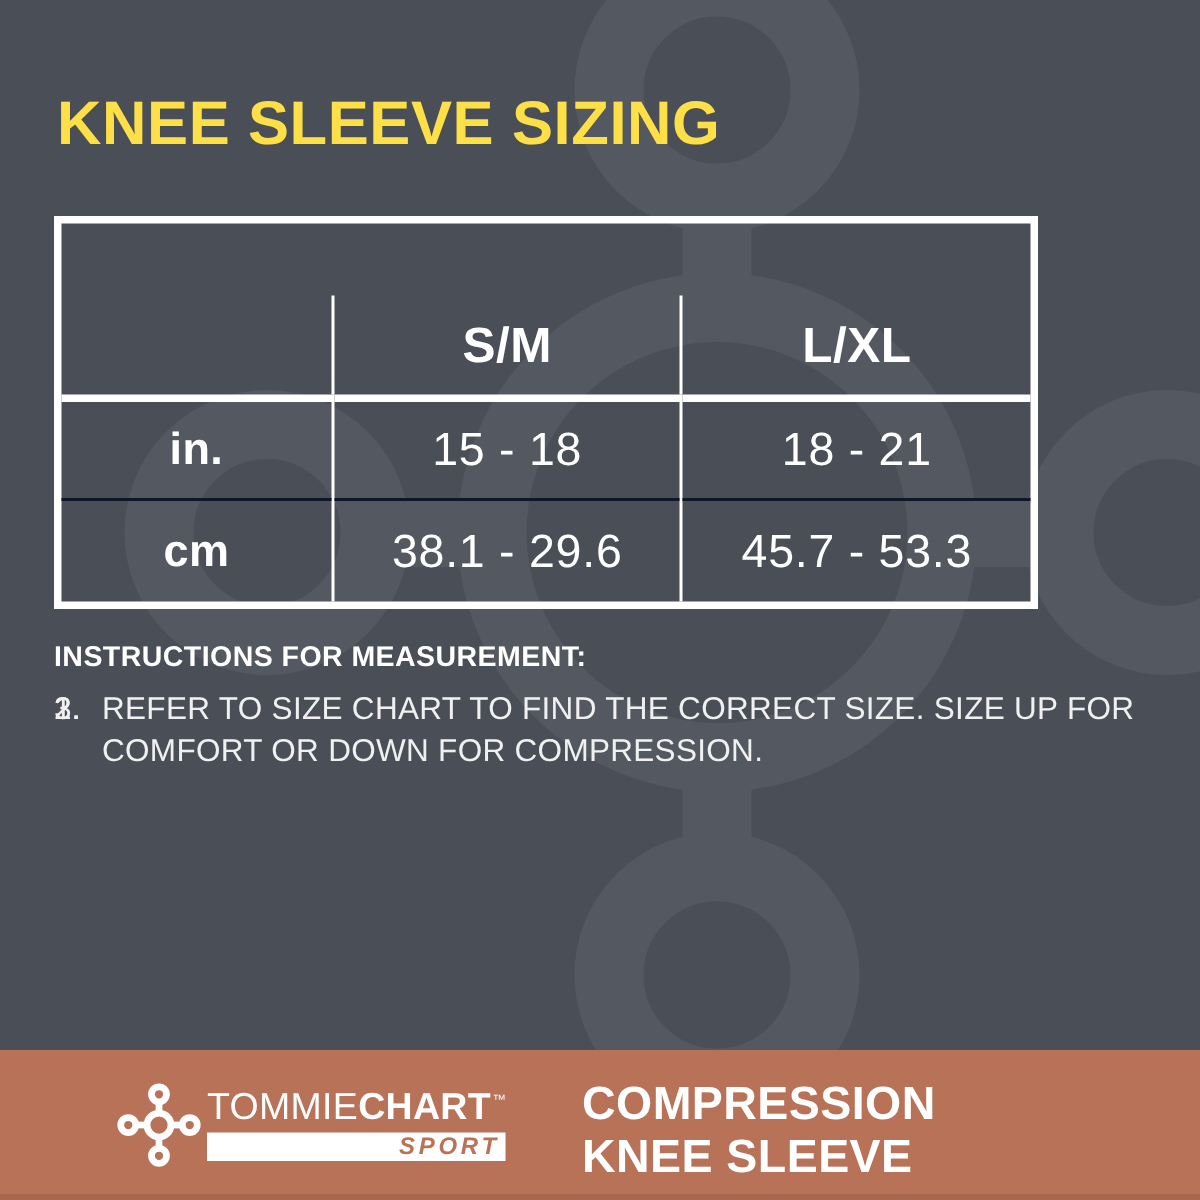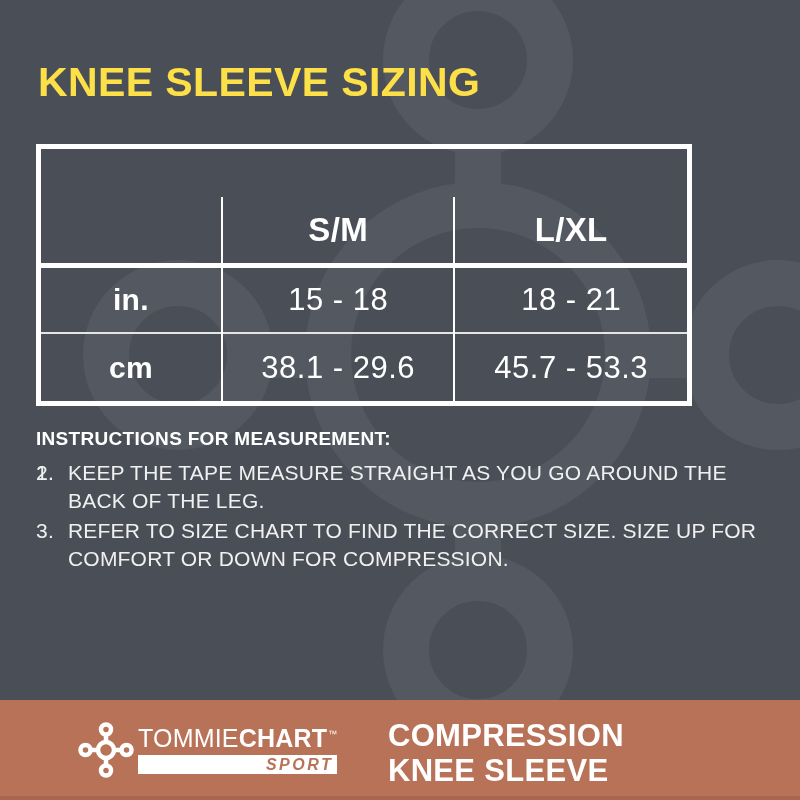--- a/index.html
+++ b/index.html
@@ -61,21 +61,21 @@
   table.sizing col.c2 { width: 36%; }
 
   table.sizing th,
   table.sizing td {
     color: #ffffff;
     text-align: center;
     vertical-align: middle;
     height: 68px;
     box-sizing: border-box;
     border-left: 2px solid #ffffff;
-    border-top: 2px solid #e5e5e5;
+    border-top: 2px solid #0f172a;
     padding: 0 4px;
     white-space: nowrap;
   }
   table.sizing tr:first-child th { border-top: none; }
   table.sizing th:first-child,
   table.sizing td:first-child { border-left: none; }
 
   
   table.sizing tbody tr.first-body td {
     border-top: 5px solid #ffffff;
@@ -282,21 +282,20 @@
   </div>
 
   <div class="instructions">
     <div class="instr-heading">INSTRUCTIONS FOR MEASUREMENT:</div>
     <ol class="instr-list">
       <li>
         <span class="num">1.</span>
       </li>
       <li>
         <span class="num">2.</span>
-        <span>KEEP THE TAPE MEASURE STRAIGHT AS YOU GO AROUND THE BACK OF THE LEG.</span>
       </li>
       <li>
         <span class="num">3.</span>
         <span>REFER TO SIZE CHART TO FIND THE CORRECT SIZE. SIZE UP FOR COMFORT OR DOWN FOR COMPRESSION.</span>
       </li>
     </ol>
   </div>
 
   <div class="banner">
 

